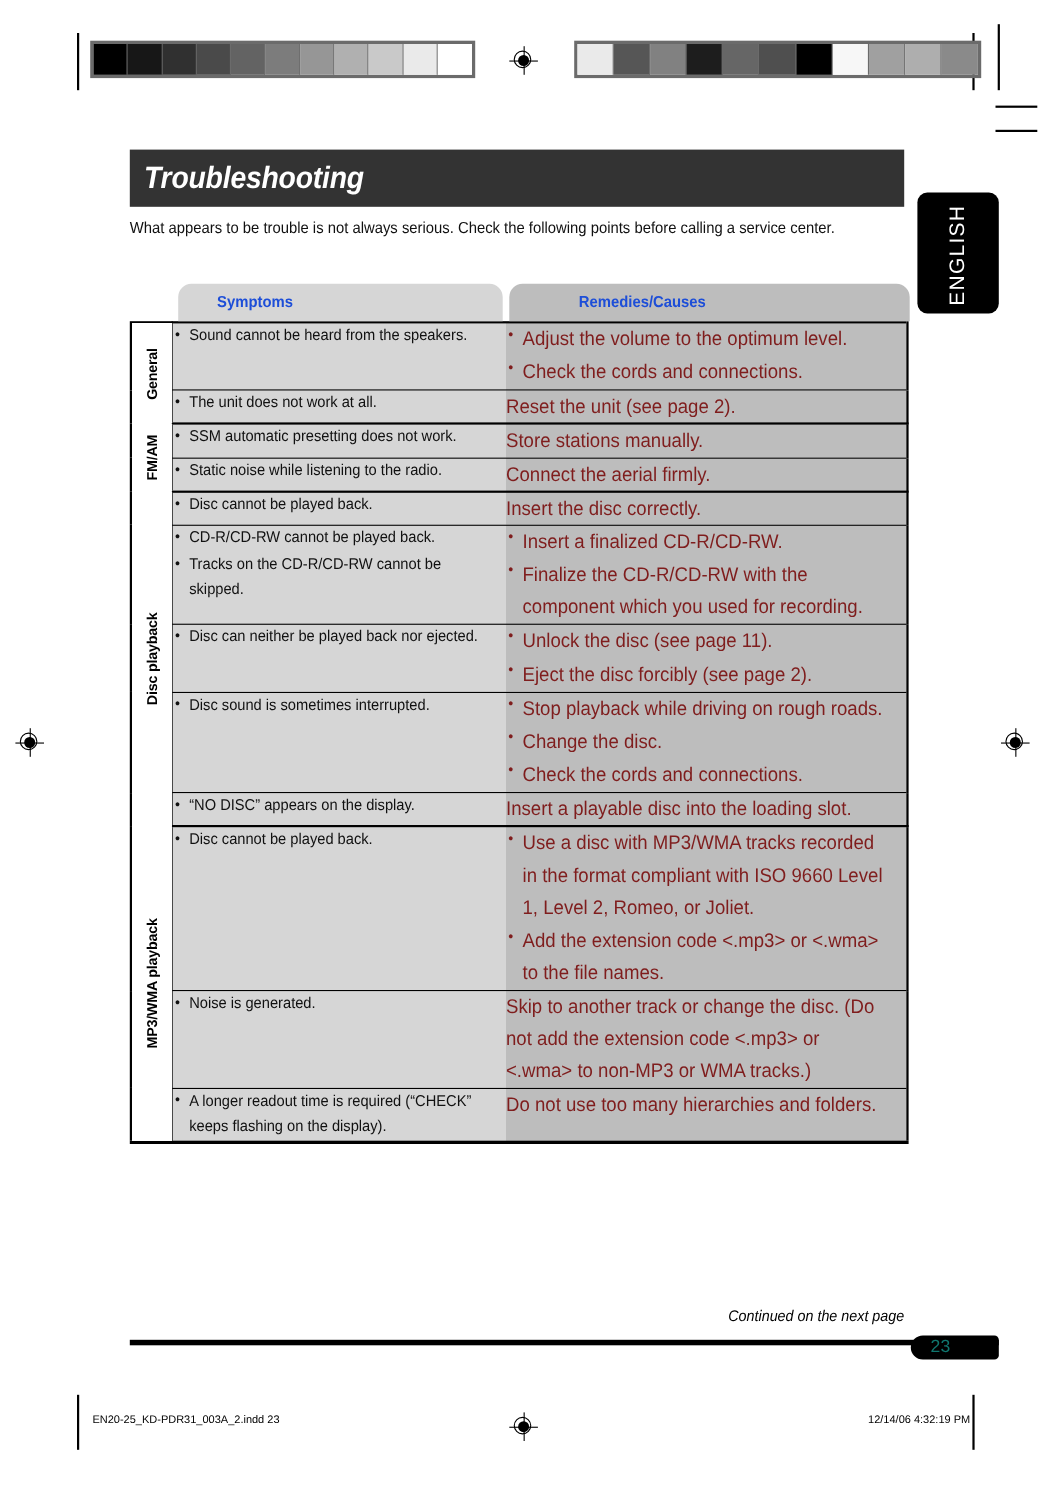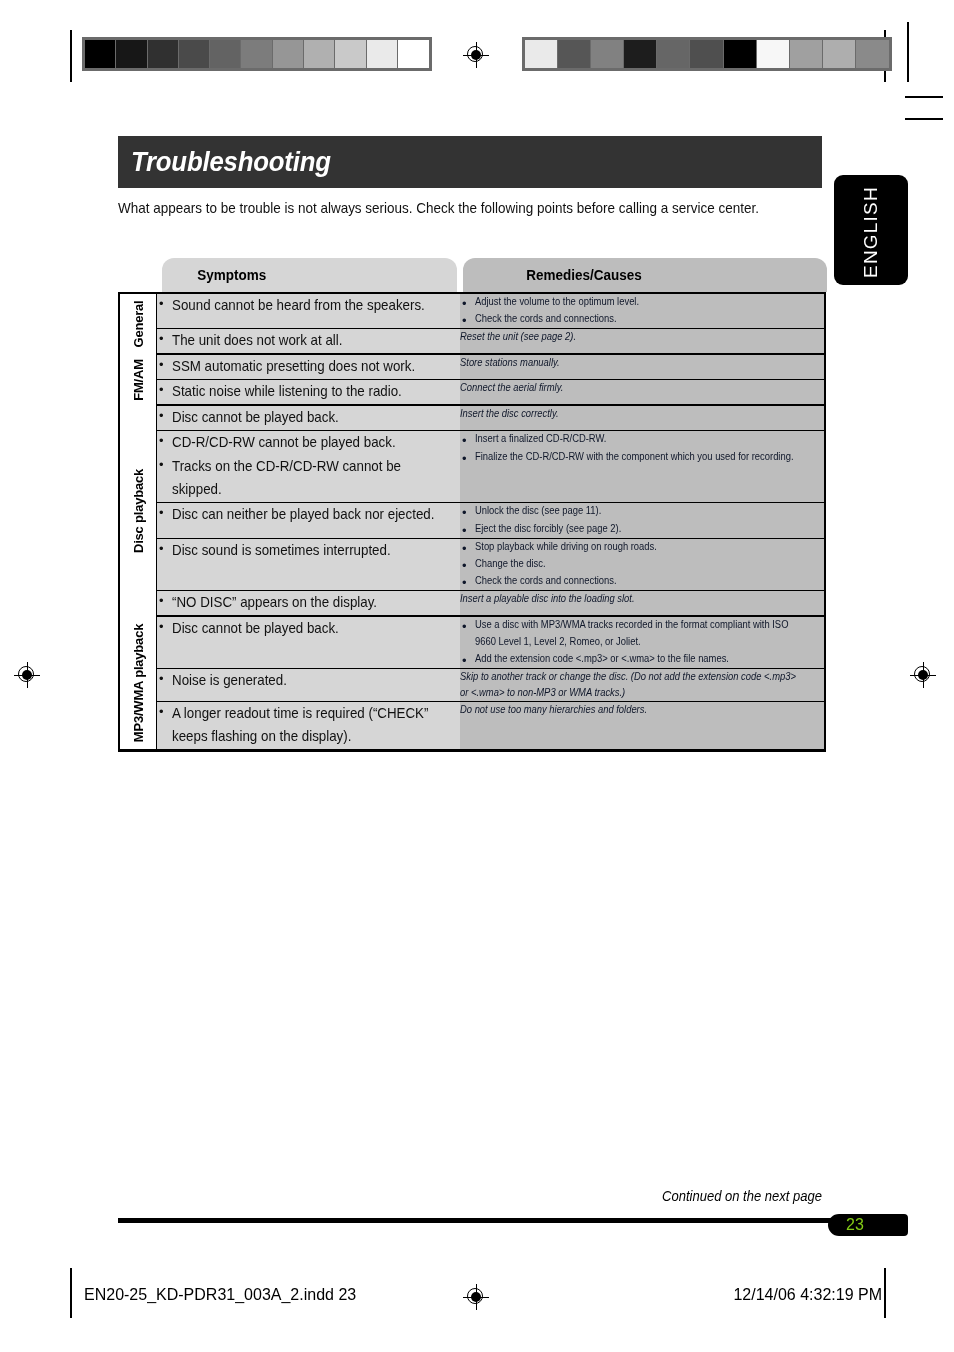--- a/index.html
+++ b/index.html
@@ -138,21 +138,21 @@
     height: 34px;
   }
   .hdr-tab {
     position: absolute;
     top: 0;
     height: 34px;
     border-radius: 12px 12px 0 0;
     box-sizing: border-box;
     font-weight: bold;
     font-size: 14.5px;
-    color: #000000;
+    color: #1d4ed8;
   }
   .hdr-tab span {
     display: block;
     padding-top: 9px;
     transform: scaleX(0.93);
     transform-origin: left top;
   }
   #hdr-symptoms {
     left: 44px;
     width: 295px;
@@ -200,23 +200,23 @@
     background: #d6d6d6;
     padding: 11px 12px 12px 14px;
     font-size: 14.2px;
     line-height: 1.62;
     color: #111;
   }
   td.rem {
     width: 364px;
     background: #bdbdbd;
     padding: 11px 12px 12px 12px;
-    font-size: 10px;
+    font-size: 18px;
     line-height: 1.62;
-    color: #0f172a;
+    color: #7f1d1d;
     border-right: 2px solid #000;
   }
   tr.grp-end > td.sym,
   tr.grp-end > td.rem,
   tr.grp-end > td.rowlabel { border-bottom: 2.5px solid #000; }
   tr.sub > td.sym,
   tr.sub > td.rem { border-bottom: 1.2px solid #000; }
 
   ul.bl {
     margin: 0;
@@ -228,21 +228,21 @@
     padding-left: 15px;
     margin: 0 0 1px 0;
   }
   ul.bl li::before {
     content: "•";
     position: absolute;
     left: 2px;
     top: -1px;
     font-size: 13px;
   }
-  .plain { margin: 0; font-style: italic; }
+  .plain { margin: 0; }
   .squeeze { display: block; transform: scaleX(0.94); transform-origin: left top; }
 
   
   #continued {
     position: absolute;
     right: 132px;
     top: 1188px;
     font-style: italic;
     font-size: 14px;
     color: #000;
@@ -261,28 +261,28 @@
   #page-badge {
     position: absolute;
     left: 828px;
     top: 1214px;
     width: 80px;
     height: 22px;
     background: #000;
     border-radius: 11px 4px 4px 11px;
   }
   #page-badge .num {
-    color: #84cc16;
+    color: #0f766e;
     font-size: 16px;
     text-align: left;
     padding: 2px 0 0 18px;
   }
   .foot-meta {
     position: absolute;
-    font-size: 16px;
+    font-size: 10px;
     color: #000;
     font-family: "Liberation Sans", sans-serif;
     white-space: nowrap;
   }
   #foot-file { left: 84px; top: 1286px; }
   #foot-date { right: 72px; top: 1286px; }
 </style>
 </head>
 <body>
 

